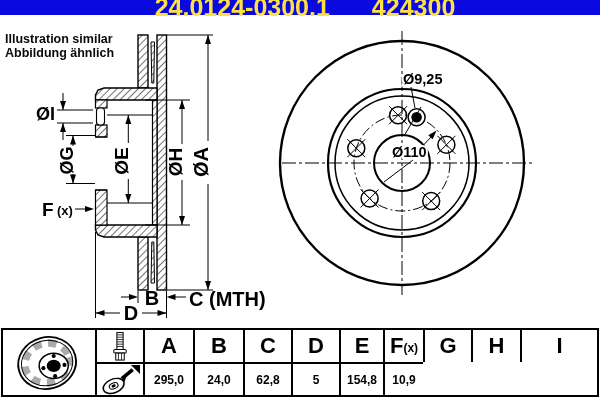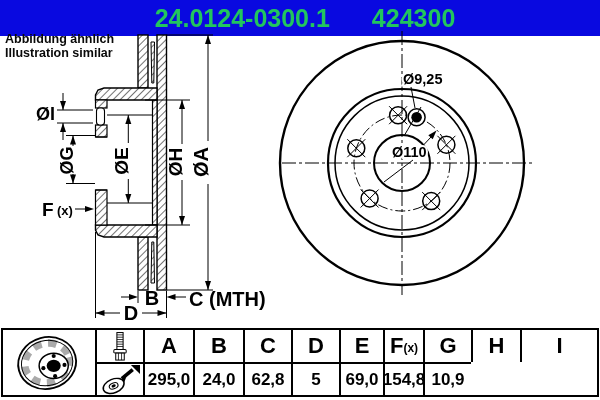--- a/index.html
+++ b/index.html
@@ -1,49 +1,49 @@
 <!DOCTYPE html>
 <html><head>
 <meta charset="utf-8">
 <style>
   html,body{margin:0;padding:0;background:#fff}
   .stage{position:relative;width:600px;height:400px;background:#fff;overflow:hidden;
          font-family:"Liberation Sans","DejaVu Sans",sans-serif;color:#000}
-  .topbar{position:absolute;left:0;top:0;width:600px;height:36px;background:#0909e0;color:#22c55e;
+  .topbar{position:absolute;left:0;top:0;width:600px;height:15px;background:#0909e0;color:#fde047;
           display:flex;align-items:center;justify-content:center;gap:42px;
           font-weight:bold;font-size:25px;letter-spacing:0;padding-left:10px;box-sizing:border-box}
   .note{position:absolute;left:5px;top:32px;font-weight:bold;font-size:12.5px;line-height:14px;color:#0a0a0a}
   svg.draw{position:absolute;left:0;top:0}
   svg text{fill:#000;font-family:"Liberation Sans","DejaVu Sans",sans-serif;font-weight:bold}
   .halo{paint-order:stroke;stroke:#fff;stroke-width:4px}
   .spec{position:absolute;left:1px;top:328px;width:598px;height:69px;background:#fff;
         border:2px solid #000;box-sizing:border-box;display:grid;
         grid-template-columns:92px 48px 50px 50px 48px 48px 44px 40px 48px 49px 1fr;
         grid-template-rows:32px 1fr}
   .cell{display:flex;align-items:center;justify-content:center;font-weight:bold;overflow:hidden}
   .hdr{font-size:22px}
-  .val{font-size:17px}
+  .val{font-size:12px}
   .bl{border-left:2px solid #000}
   .bt{border-top:2px solid #000}
   .span2{grid-row:1/3}
   .sub{font-size:12px;font-weight:bold;margin-top:4px}
 </style>
 </head>
 <body>
 
 <div class="stage">
 
   <div class="topbar" style="background: rgb(9, 9, 224);">
     <span>24.0124-0300.1</span>
     <span>424300</span>
   </div>
 
   <div class="note">
+    <div>Illustration similar</div>
     <div>Abbildung ähnlich</div>
-    <div>Illustration similar</div>
   </div>
 
   <svg class="draw" width="600" height="400" viewBox="0 0 600 400">
     <defs>
       <pattern id="hatch" width="5" height="5" patternTransform="rotate(45)" patternUnits="userSpaceOnUse">
         <rect width="5" height="5" fill="#fff"></rect>
         <line x1="0" y1="0" x2="0" y2="5" stroke="#000" stroke-width="1.1"></line>
       </pattern>
     </defs>
 
@@ -256,18 +256,17 @@
           <ellipse cx="15" cy="23" rx="12" ry="7.5" fill="#fff" stroke="#000" stroke-width="1.6"></ellipse>
           <ellipse cx="15" cy="23" rx="5" ry="3.2" fill="#fff" stroke="#000" stroke-width="1.2"></ellipse>
           <ellipse cx="15" cy="23" rx="2.4" ry="1.6" fill="#000"></ellipse>
         </g>
       </svg>
     </div>
     <div class="cell bl bt val">295,0</div>
     <div class="cell bl bt val">24,0</div>
     <div class="cell bl bt val">62,8</div>
     <div class="cell bl bt val">5</div>
-    <div class="cell bl bt val">69,0</div>
     <div class="cell bl bt val">154,8</div>
     <div class="cell bl bt val">10,9</div>
   </div>
 
 </div>
 
 </body></html>

